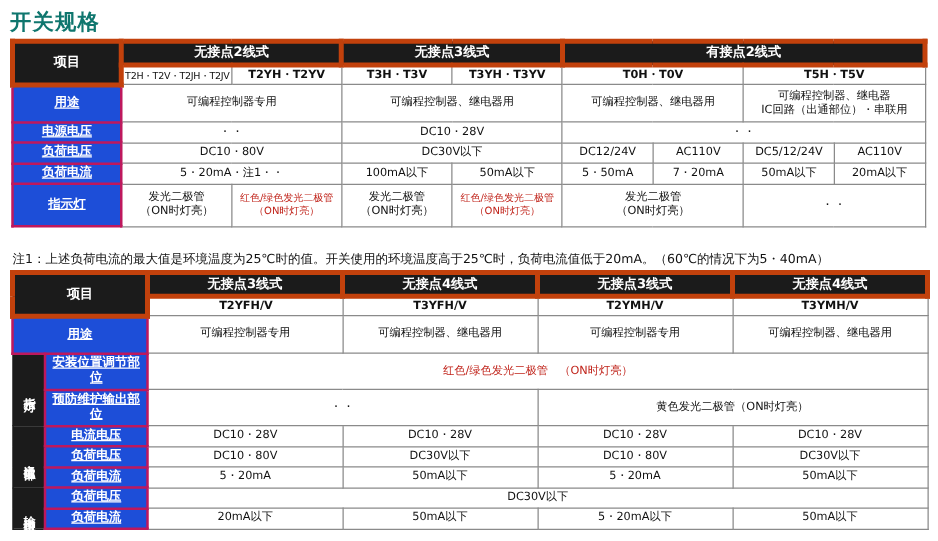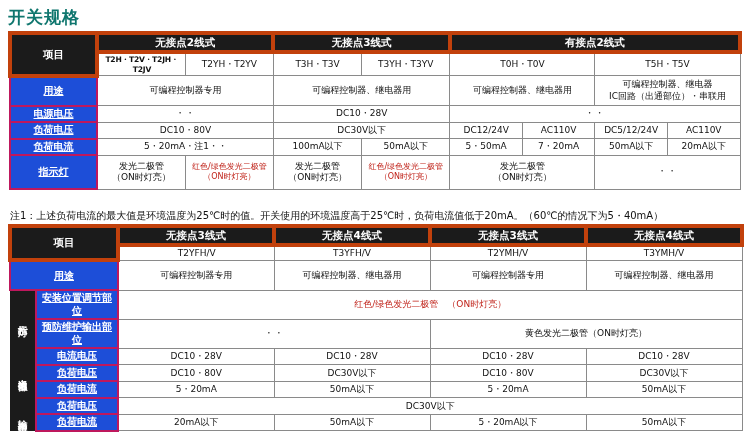--- a/index.html
+++ b/index.html
@@ -44,22 +44,22 @@
   }
   .rowlabel-v{
     background:#1b1b1b;color:#fff;font-weight:bold;font-size:9.5px;
     border:1px solid #1b1b1b;
     writing-mode:vertical-rl;
     text-orientation:upright;
     letter-spacing:1px;
     padding:2px 1px;
     white-space:nowrap;
   }
-  .model{font-size:9px;font-weight:normal;}
-  .model-small{font-size:7.6px;font-weight:bold;letter-spacing:-0.2px;margin-left:36px;}
+  .model{font-size:9px;font-weight:bold;}
+  .model-small{font-size:7.6px;font-weight:normal;letter-spacing:-0.2px;margin-left:36px;}
   .note{
     font-size:10px;margin:19px 0 0 10px;color:#111;line-height:1.45;
   }
   .red{color:#c0241b;margin-left:36px;}
   .tall{height:30px;}
   .dots{font-size:9px;letter-spacing:1px;}
 </style>
 </head>
 <body>
 

